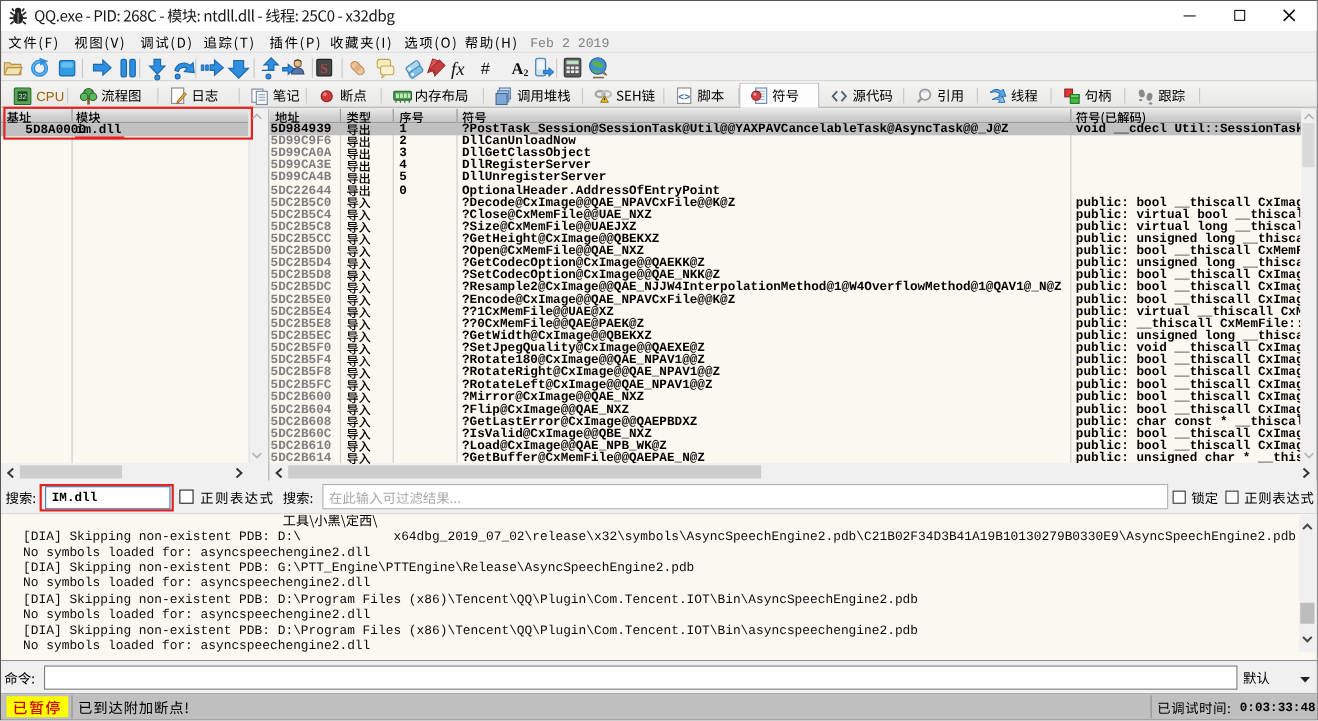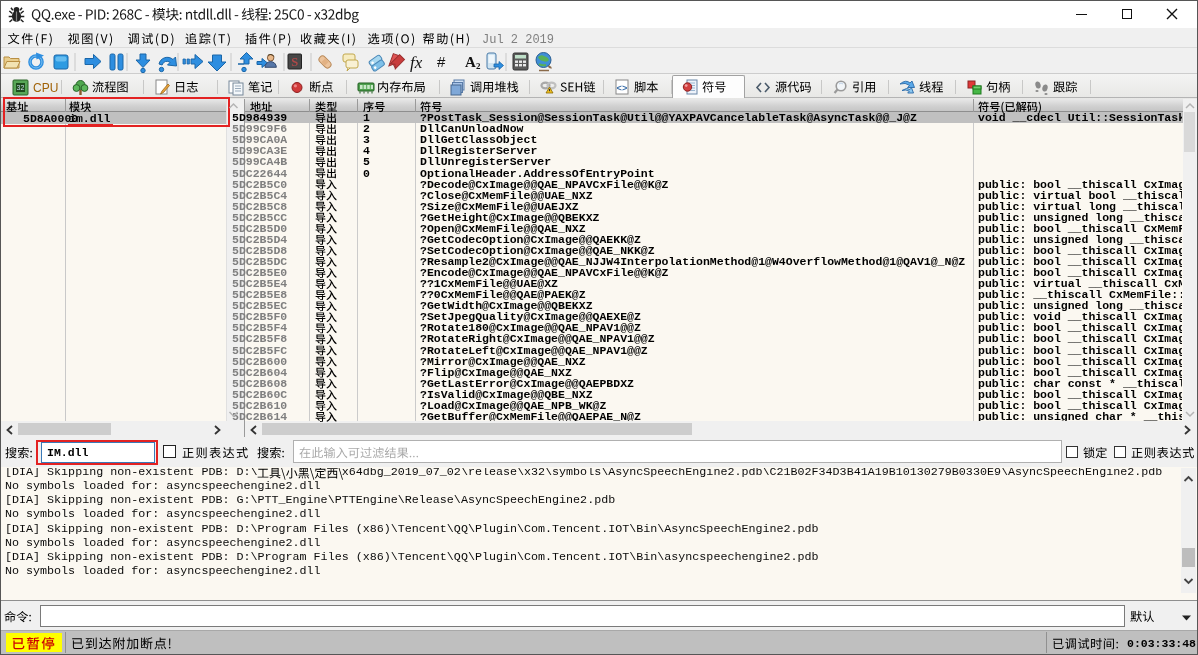--- a/index.html
+++ b/index.html
@@ -1,20 +1,20 @@
 <!DOCTYPE html>
 <html><head><meta charset="utf-8"><style>
 *{margin:0;padding:0}
 body{width:1198px;height:655px;position:relative;overflow:hidden;background:#fff;font-family:"Liberation Sans",sans-serif}
 </style></head><body>
 <div style="position:absolute;left:0px;top:0px;width:1198px;height:655px;background:#f0f0f0;border:1px solid #565656;box-sizing:border-box"></div>
 <div style="position:absolute;left:1px;top:1px;width:1196px;height:27px;background:#fff"></div>
 <div style="position:absolute;left:1076px;top:14px;width:11px;height:1px;background:#111"></div>
 <div style="position:absolute;left:1122px;top:9px;width:10px;height:10px;border:1.4px solid #111;box-sizing:border-box"></div>
-<div style="position:absolute;left:482px;top:33px;font:12px 'Liberation Mono',monospace;color:#808080">Jul 2 2019</div>
+<div style="position:absolute;left:482px;top:33px;font:12px 'Liberation Mono',monospace;color:#808080">Feb 2 2019</div>
 <div style="position:absolute;left:1px;top:47px;width:1196px;height:1px;background:#dcdcdc"></div>
 <div style="position:absolute;left:1px;top:73px;width:1196px;height:1px;background:#cdcdcd"></div>
 <div style="position:absolute;left:1px;top:74px;width:1196px;height:25px;background:linear-gradient(#f4f4f3,#e7e7e5)"></div>
 <div style="position:absolute;left:1px;top:97px;width:1196px;height:1px;background:#b4b4b4"></div>
 <div style="position:absolute;left:61px;top:80px;width:1px;height:14px;background:#c8c8c7"></div>
 <div style="position:absolute;left:143px;top:80px;width:1px;height:14px;background:#c8c8c7"></div>
 <div style="position:absolute;left:217px;top:80px;width:1px;height:14px;background:#c8c8c7"></div>
 <div style="position:absolute;left:278px;top:80px;width:1px;height:14px;background:#c8c8c7"></div>
 <div style="position:absolute;left:346px;top:80px;width:1px;height:14px;background:#c8c8c7"></div>
 <div style="position:absolute;left:439px;top:80px;width:1px;height:14px;background:#c8c8c7"></div>
@@ -46,21 +46,21 @@
 <div style="position:absolute;left:245px;top:99px;width:938px;height:13px;background:linear-gradient(#e8e8e8,#d0d0d0 60%,#c6c6c6);border-bottom:1px solid #8e8e8e;box-sizing:border-box"></div>
 <div style="position:absolute;left:309px;top:99px;width:1px;height:322px;background:#cbcbcb"></div>
 <div style="position:absolute;left:309px;top:99px;width:1px;height:13px;background:#9a9a9a"></div>
 <div style="position:absolute;left:357px;top:99px;width:1px;height:322px;background:#cbcbcb"></div>
 <div style="position:absolute;left:357px;top:99px;width:1px;height:13px;background:#9a9a9a"></div>
 <div style="position:absolute;left:415px;top:99px;width:1px;height:322px;background:#cbcbcb"></div>
 <div style="position:absolute;left:415px;top:99px;width:1px;height:13px;background:#9a9a9a"></div>
 <div style="position:absolute;left:973px;top:99px;width:1px;height:322px;background:#cbcbcb"></div>
 <div style="position:absolute;left:973px;top:99px;width:1px;height:13px;background:#9a9a9a"></div>
 <div style="position:absolute;left:245px;top:112px;width:938px;height:11px;background:#c0c0c0"></div>
-<pre style="position:absolute;margin:0;font:bold 11.5px 'Liberation Mono';line-height:11.07px;white-space:pre;left:232px;top:112.2px;color:#7f7f7f;height:309px;overflow:hidden"><span style="color:#000">5D984939</span>
+<pre style="position:absolute;margin:0;font:bold 11.5px 'Liberation Mono';line-height:11.07px;white-space:pre;left:246px;top:112.2px;color:#7f7f7f;height:309px;overflow:hidden"><span style="color:#000">5D984939</span>
 5D99C9F6
 5D99CA0A
 5D99CA3E
 5D99CA4B
 5DC22644
 5DC2B5C0
 5DC2B5C4
 5DC2B5C8
 5DC2B5CC
 5DC2B5D0
@@ -150,21 +150,21 @@
 <div style="position:absolute;left:1px;top:437px;width:1196px;height:31px;background:#f0f0f0;border-bottom:1px solid #7a7a7a;box-sizing:border-box"></div>
 <div style="position:absolute;left:41px;top:441.5px;width:114px;height:21px;background:#fff;border:1px solid #3a7ab8;box-sizing:border-box"></div>
 <div style="position:absolute;left:47px;top:446px;font:bold 11.5px 'Liberation Mono';color:#000">IM.dll</div>
 <div style="position:absolute;left:36px;top:439.5px;width:121.5px;height:25px;border:2.5px solid #e32222;box-sizing:border-box"></div>
 <div style="position:absolute;left:163px;top:445px;width:13px;height:13px;background:#fff;border:1.2px solid #222;box-sizing:border-box"></div>
 <div style="position:absolute;left:293px;top:440px;width:769px;height:23px;background:#fff;border:1px solid #b0b0b0;box-sizing:border-box"></div>
 <div style="position:absolute;left:1066px;top:446px;width:12px;height:12px;background:#fff;border:1px solid #333;box-sizing:border-box"></div>
 <div style="position:absolute;left:1114px;top:446px;width:12px;height:12px;background:#fff;border:1px solid #333;box-sizing:border-box"></div>
 <div style="position:absolute;left:1px;top:467px;width:1196px;height:134px;background:#fbf8f1"></div>
 <div style="position:absolute;left:1px;top:468px;width:1180px;height:133px;overflow:hidden">
-    <pre style="position:absolute;margin:0;left:4px;top:-3.2px;font:11.7px 'Liberation Mono';line-height:14.2px;color:#0a0a0a;white-space:pre">[DIA] Skipping non-existent PDB: D:\            x64dbg_2019_07_02\release\x32\symbols\AsyncSpeechEngine2.pdb\C21B02F34D3B41A19B10130279B0330E9\AsyncSpeechEngine2.pdb
+    <pre style="position:absolute;margin:16px;left:4px;top:-3.2px;font:11.7px 'Liberation Mono';line-height:14.2px;color:#0a0a0a;white-space:pre">[DIA] Skipping non-existent PDB: D:\            x64dbg_2019_07_02\release\x32\symbols\AsyncSpeechEngine2.pdb\C21B02F34D3B41A19B10130279B0330E9\AsyncSpeechEngine2.pdb
 No symbols loaded for: asyncspeechengine2.dll
 [DIA] Skipping non-existent PDB: G:\PTT_Engine\PTTEngine\Release\AsyncSpeechEngine2.pdb
 No symbols loaded for: asyncspeechengine2.dll
 [DIA] Skipping non-existent PDB: D:\Program Files (x86)\Tencent\QQ\Plugin\Com.Tencent.IOT\Bin\AsyncSpeechEngine2.pdb
 No symbols loaded for: asyncspeechengine2.dll
 [DIA] Skipping non-existent PDB: D:\Program Files (x86)\Tencent\QQ\Plugin\Com.Tencent.IOT\Bin\asyncspeechengine2.pdb
 No symbols loaded for: asyncspeechengine2.dll</pre>
   </div>
 <div style="position:absolute;left:1181px;top:468px;width:15px;height:125px;background:#f0f0f0"></div>
 <div style="position:absolute;left:1182px;top:548px;width:13px;height:19px;background:#bdbdbd"></div>

